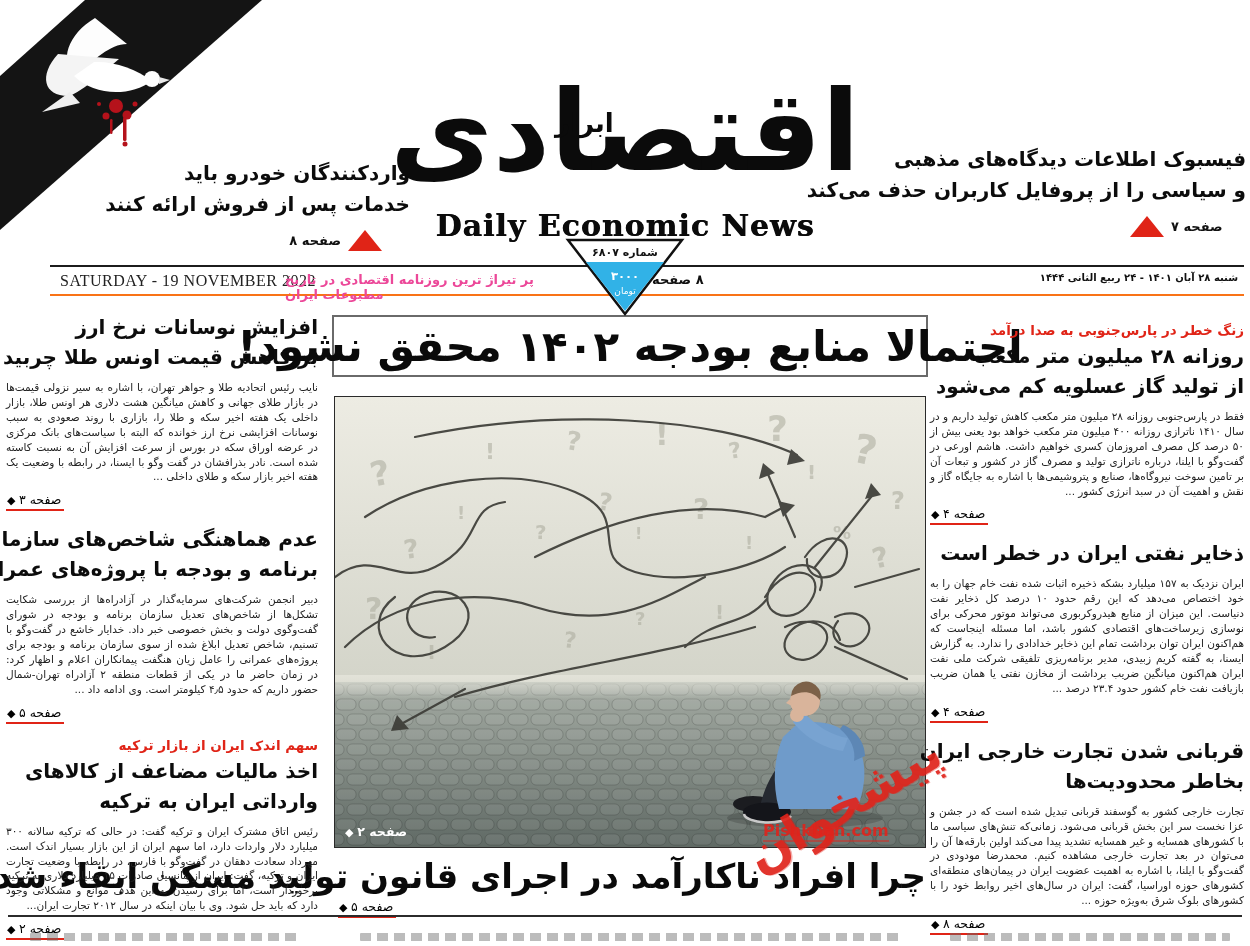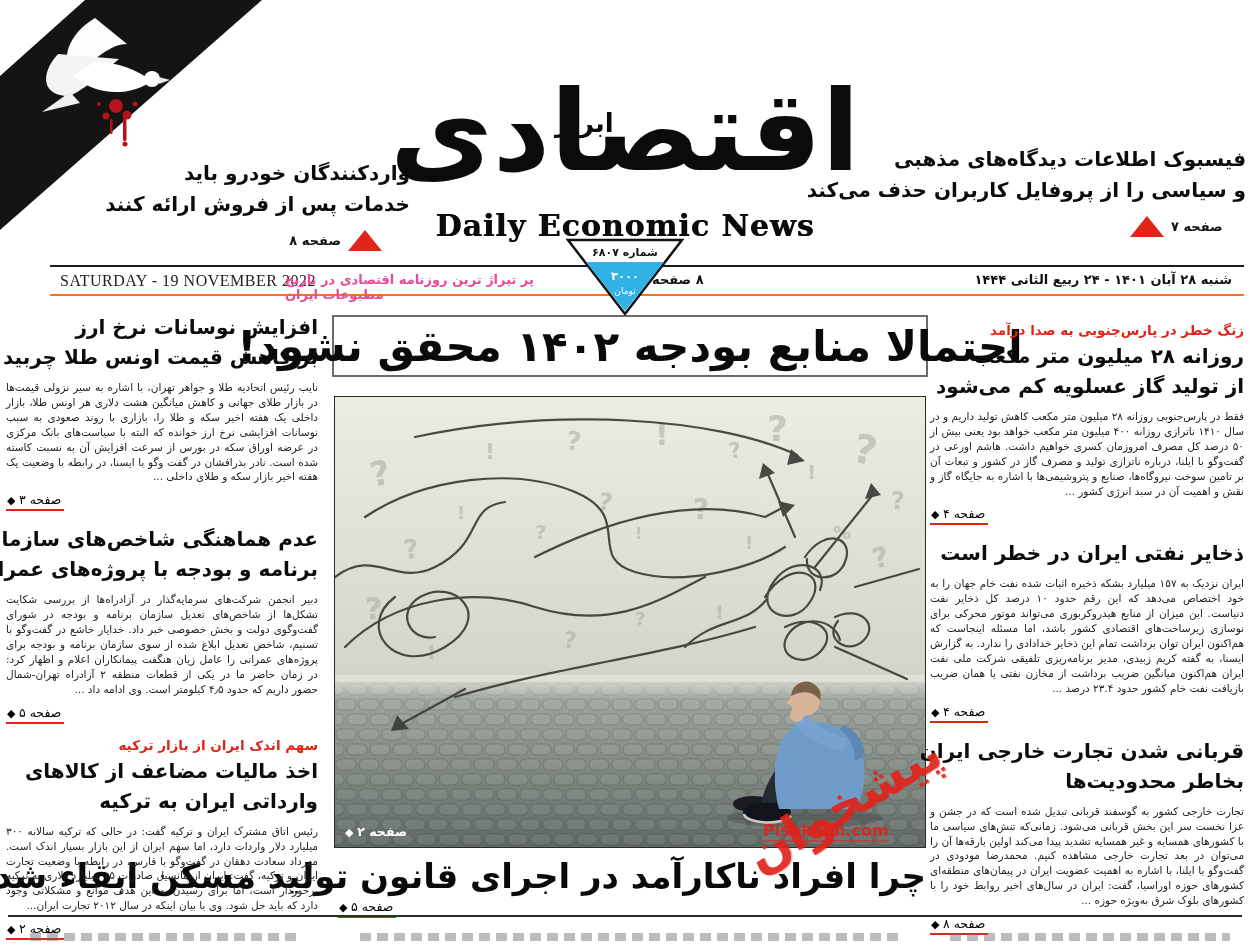--- a/index.html
+++ b/index.html
@@ -53,21 +53,21 @@
   .issue-badge { position:absolute; left:565px; top:237px; width:120px; height:80px; z-index:5; }
   
   .datebar {
     position:absolute; left:50px; right:6px; top:265px; height:31px;
     border-top:2px solid #1c1c1c; border-bottom:2px solid #f97316;
   }
   .datebar span { position:absolute; top:5px; }
   .date-latin { left:10px; font-family:"Liberation Serif", serif; font-size:16px; letter-spacing:.5px; color:#222; }
   .slogan { left:235px; width:290px; text-align:left; direction:rtl; font-size:13px; font-weight:700; color:#ec4899; }
   .pages-count { left:602px; direction:rtl; font-size:13px; font-weight:700; color:#111; }
-  .date-fa { right:12px; direction:rtl; font-size:13px; font-weight:700; color:#111; }
+  .date-fa { right:6px; direction:rtl; font-size:10px; font-weight:700; color:#111; }
   
   .col { position:absolute; direction:rtl; }
   .col-left { left:6px; top:312px; width:312px; }
   .col-right { left:930px; top:306px; width:314px;margin-top:16px; }
   .article { margin-bottom:13px; }
   .kicker { color:#e02417; font-size:13.5px; font-weight:700; text-align:right; margin-bottom:3px; }
   .headline {
     font-size:20px; font-weight:900; color:#0c0c0c;
     line-height:1.5; text-align:right; white-space:pre; margin-bottom:8px;
   }

